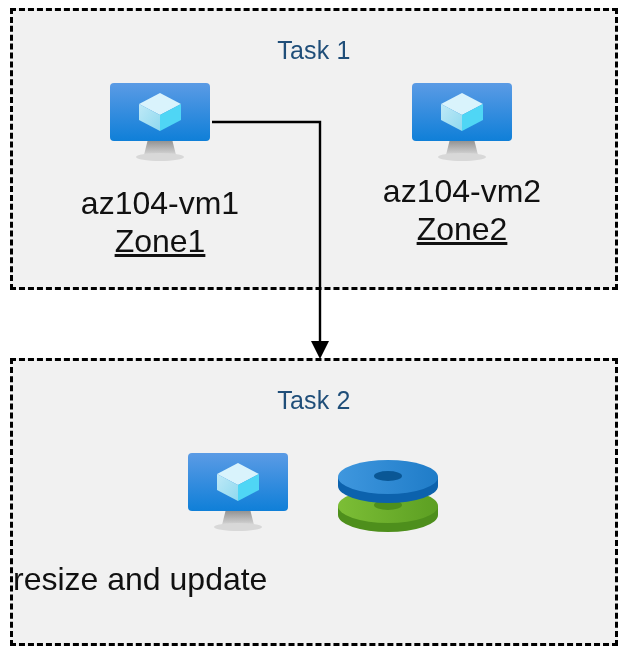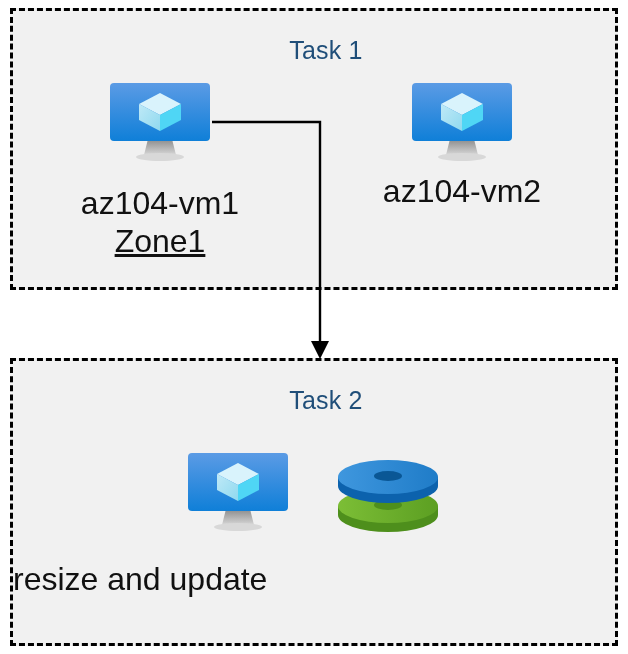--- a/index.html
+++ b/index.html
@@ -18,21 +18,20 @@
     background: #ffffff;
     overflow: hidden;
   }
 
   
   .task-box {
     position: absolute;
     background: #f1f1f1;
     box-sizing: border-box;
     border: 3px dashed #000000;
-    padding-left: 12px;
   }
   #task1-box { left: 10px;  top: 8px;   width: 608px; height: 282px; }
   #task2-box { left: 10px;  top: 358px; width: 608px; height: 288px; }
 
   .task-title {
     position: absolute;
     width: 100%;
     text-align: center;
     color: #1f4e79;
     font-size: 25px;
@@ -170,20 +169,21 @@
           <rect x="2" y="2" width="100" height="58" rx="4" ry="4" fill="url(#scr2)"></rect>
           <g>
             <path d="M52 12 L73 23 L52 34 L31 23 Z" fill="#d9f3fc"></path>
             <path d="M31 23 L52 34 L52 50 L31 39 Z" fill="url(#cubeL2)"></path>
             <path d="M73 23 L52 34 L52 50 L73 39 Z" fill="#4fd6f5"></path>
           </g>
         </svg>
       </span>
       <div class="node-label" style="">
         <span>az104-vm2</span>
+        <span class="line2">Zone2</span>
       </div>
     </div>
   </div>
 
   <div class="task-box" id="task2-box">
 
     <div class="task-title" id="task2-title">Task 2</div>
 
     <div id="task2-icons">
 

